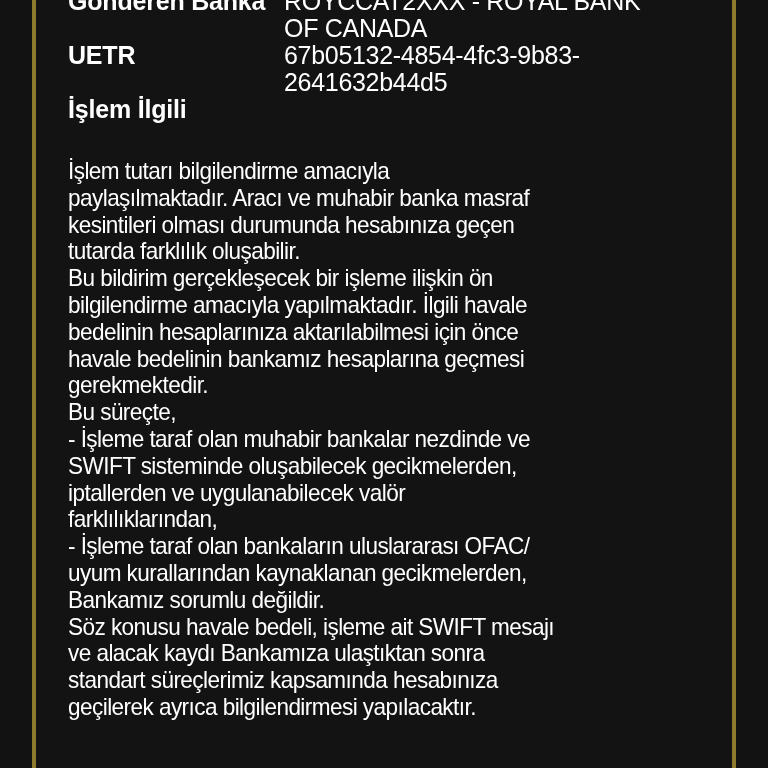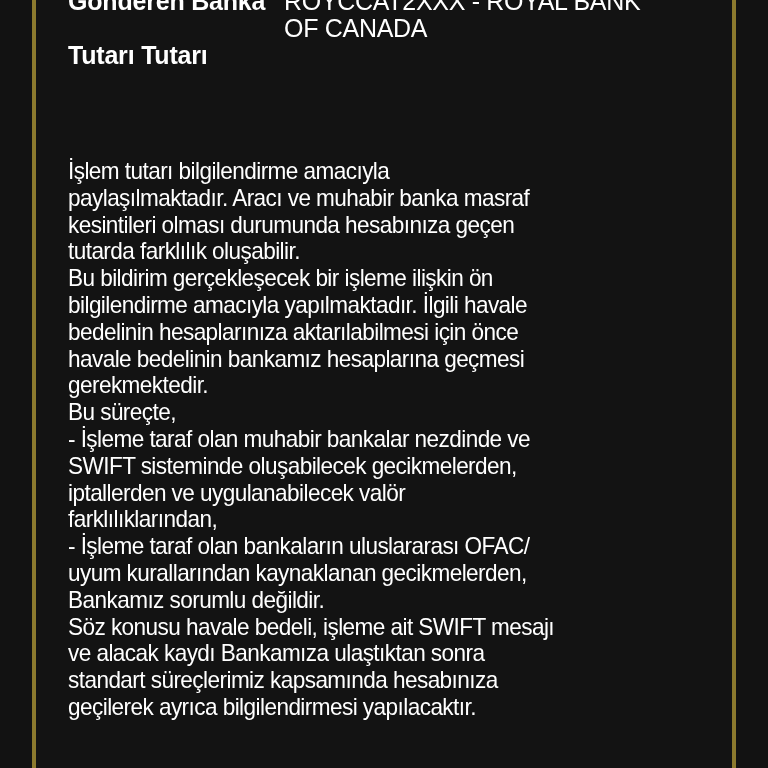--- a/index.html
+++ b/index.html
@@ -71,21 +71,26 @@
 
 <div class="card"></div>
 
 <div class="details">
   <div class="row">
     <div class="label">Gönderen Banka</div>
     <div class="value">ROYCCAT2XXX - ROYAL BANK
 OF CANADA</div>
   </div>
   <div class="row">
-    <div class="label">Tutarı Tutarı</div>
+    <div class="label">UETR</div>
+    <div class="value">67b05132-4854-4fc3-9b83-
+2641632b44d5</div>
+  </div>
+  <div class="row">
+    <div class="label">İşlem İlgili</div>
   </div>
 </div>
 
 <div class="note">
   <p>İşlem tutarı bilgilendirme amacıyla
 paylaşılmaktadır. Aracı ve muhabir banka masraf
 kesintileri olması durumunda hesabınıza geçen
 tutarda farklılık oluşabilir.</p>
   <p>Bu bildirim gerçekleşecek bir işleme ilişkin ön
 bilgilendirme amacıyla yapılmaktadır. İlgili havale

